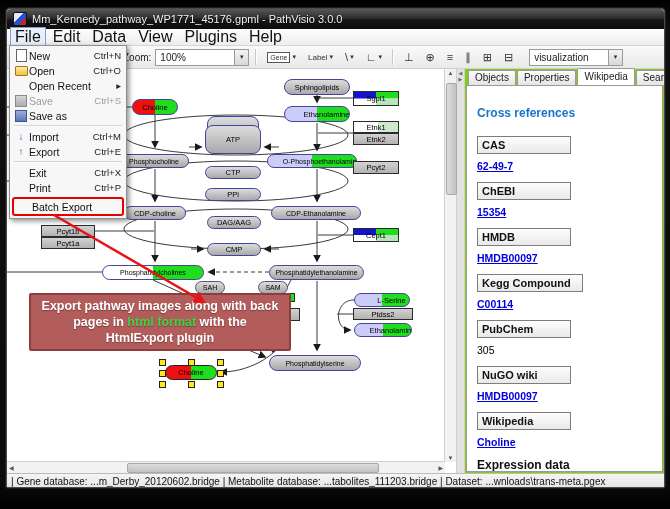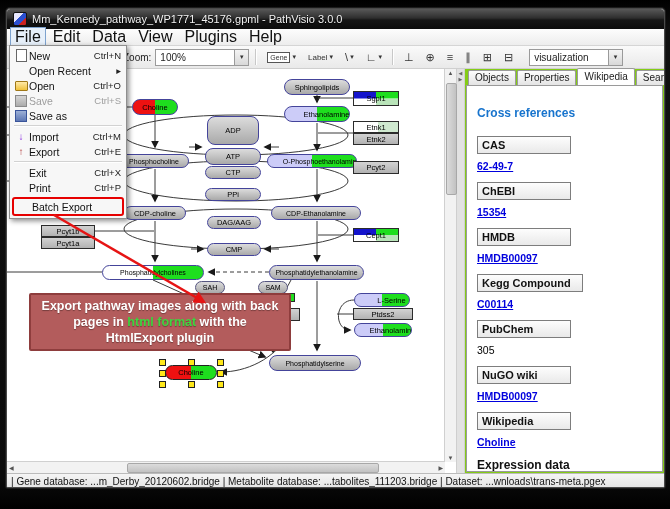--- a/index.html
+++ b/index.html
@@ -214,21 +214,21 @@
           </g>
         </svg>
 
         <div class="node m" style="left:277px;top:10px;width:66px;height:16px">Sphingolipids</div>
         <div class="node gene gene-quad" style="left:346px;top:22px;width:46px;height:15px">Sgpl1</div>
         <div class="node m m-redgreen" style="left:125px;top:30px;width:46px;height:16px">Choline</div>
         <div class="node m m-lavgreen" style="left:277px;top:37px;width:66px;height:16px">Ethanolamine</div>
         <div class="node m" style="left:200px;top:47px;width:52px;height:29px">ADP</div>
         <div class="node gene gene-whitegreen" style="left:346px;top:52px;width:46px;height:12px">Etnk1</div>
         <div class="node gene" style="left:346px;top:64px;width:46px;height:12px">Etnk2</div>
-        <div class="node m" style="left:198px;top:79px;width:56px;height:17px">ATP</div>
+        <div class="node m" style="left:198px;top:56px;width:56px;height:29px">ATP</div>
         <div class="node m" style="left:112px;top:85px;width:70px;height:14px;font-size:7px">Phosphocholine</div>
         <div class="node m m-lavgreen" style="left:260px;top:85px;width:90px;height:14px;font-size:7px">O-Phosphoethanolamine</div>
         <div class="node m" style="left:198px;top:97px;width:56px;height:13px">CTP</div>
         <div class="node gene" style="left:346px;top:92px;width:46px;height:13px">Pcyt2</div>
         <div class="node m" style="left:198px;top:119px;width:56px;height:13px">PPi</div>
         <div class="node m" style="left:117px;top:137px;width:62px;height:14px">CDP-choline</div>
         <div class="node m" style="left:200px;top:147px;width:54px;height:13px">DAG/AAG</div>
         <div class="node m" style="left:264px;top:137px;width:90px;height:14px;font-size:7px">CDP-Ethanolamine</div>
         <div class="node gene gene-quad" style="left:346px;top:159px;width:46px;height:14px">Cept1</div>
         <div class="node m" style="left:200px;top:174px;width:54px;height:13px">CMP</div>
@@ -331,30 +331,30 @@
 
   <div id="filemenu">
     <div class="mi">
       <span class="ic">
             <span class="ic-page"></span>
           </span>
       <span class="lb">New</span>
           <span class="sc">Ctrl+N</span>
     </div>
     <div class="mi">
+      <span class="ic">
+            <span class="ic-folder"></span>
+          </span>
+      <span class="lb">Open</span>
+          <span class="sc">Ctrl+O</span>
+    </div>
+    <div class="mi">
       <span class="ic"></span>
       <span class="lb">Open Recent</span>
           <span class="sc">▸</span>
-    </div>
-    <div class="mi">
-      <span class="ic">
-            <span class="ic-folder"></span>
-          </span>
-      <span class="lb">Open</span>
-          <span class="sc">Ctrl+O</span>
     </div>
     <div class="mi disabled">
       <span class="ic">
             <span class="ic-floppy gray"></span>
           </span>
       <span class="lb">Save</span>
           <span class="sc">Ctrl+S</span>
     </div>
     <div class="mi">
       <span class="ic">

